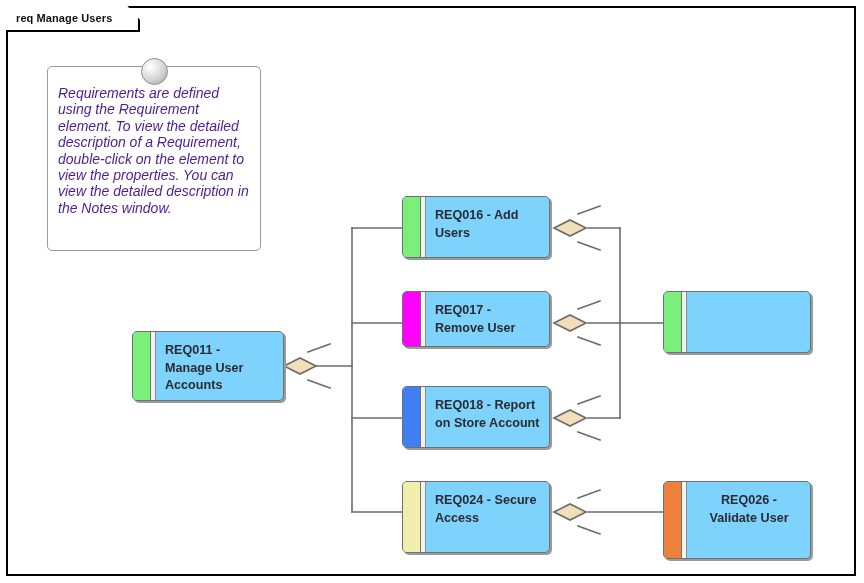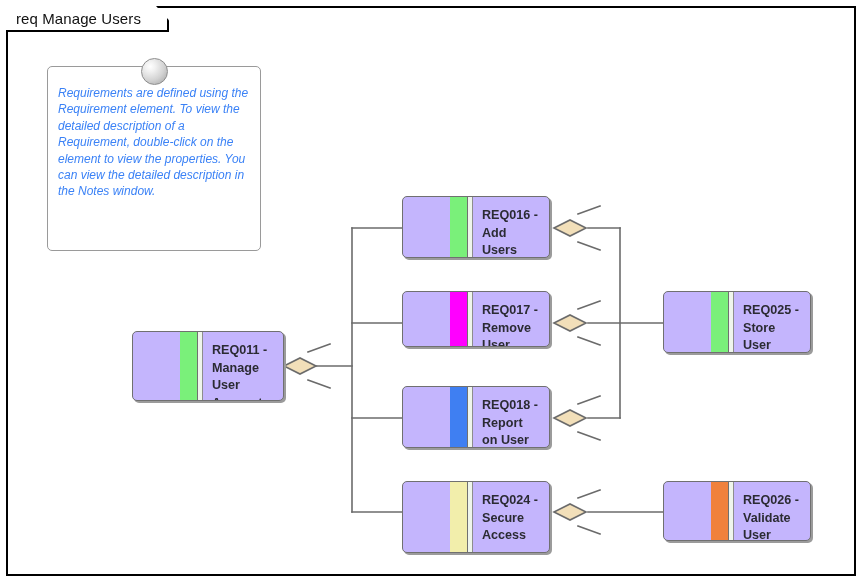--- a/index.html
+++ b/index.html
@@ -43,22 +43,22 @@
     background: #ffffff;
     border: 2px solid #000000;
     border-top: none;
     border-left: none;
     box-sizing: border-box;
     -webkit-clip-path: polygon(0 0, calc(100% - 13px) 0, 100% 55%, 100% 100%, 0 100%);
     clip-path: polygon(0 0, calc(100% - 13px) 0, 100% 55%, 100% 100%, 0 100%);
     white-space: nowrap;
   }
   .frame-tab-text {
-    font-size: 15px;
-    font-weight: normal;
+    font-size: 11px;
+    font-weight: bold;
     color: #111111;
     letter-spacing: 0.1px;
   }
 
   
   #links {
     position: absolute;
     left: 0;
     top: 0;
     width: 864px;
@@ -88,38 +88,37 @@
     background: radial-gradient(circle at 33% 30%, #ffffff 0%, #f0f0f0 22%, #d2d2d2 58%, #b7b7b7 80%, #9f9f9f 100%);
     border: 1px solid #8d8d8d;
     box-sizing: border-box;
   }
   .note-text {
     position: absolute;
     left: 10px;
     top: 18px;
     width: 196px;
     font-style: italic;
-    font-size: 12px;
+    font-size: 14px;
     line-height: 16.4px;
-    color: #3b82f6;
+    color: #4c1d95;
     white-space: pre-line;
   }
 
   
   .req {
     position: absolute;
     box-sizing: border-box;
-    background: #c4b5fd;
+    background: #7dd3fc;
     border: 1px solid #707070;
     border-radius: 5px;
     box-shadow: 2px 2px 0 0 #9b9b9b;
     display: flex;
     align-items: stretch;
     overflow: hidden;
-    padding-left: 47px;
   }
   .req-accent {
     width: 17px;
     flex: 0 0 17px;
     border-right: 1px solid #707070;
   }
   .req-gap {
     width: 4px;
     flex: 0 0 4px;
     background: #eff5ec;
@@ -207,37 +206,35 @@
     <div class="req-accent" style="background:#ff00ff;"></div>
     <div class="req-gap"></div>
     <div class="req-label">REQ017 -
 Remove User</div>
   </div>
 
   <div class="req" style="left:402px; top:386px; width:148px; height:62px;">
     <div class="req-accent" style="background:#3f7ff2;"></div>
     <div class="req-gap"></div>
     <div class="req-label">REQ018 - Report
-on User Account</div>
+on Store Account</div>
   </div>
 
   <div class="req" style="left:402px; top:481px; width:148px; height:72px;">
     <div class="req-accent" style="background:#f2eeab;"></div>
     <div class="req-gap"></div>
     <div class="req-label">REQ024 - Secure
 Access</div>
   </div>
 
   <div class="req" style="left:663px; top:291px; width:148px; height:62px;">
     <div class="req-accent" style="background:#7af07a;"></div>
     <div class="req-gap"></div>
-    <div class="req-label">REQ025 - Store
-User Details</div>
-  </div>
-
-  <div class="req" style="left:663px; top:481px; width:148px; height:60px;">
+  </div>
+
+  <div class="req" style="left:663px; top:481px; width:148px; height:78px;text-align:center;">
     <div class="req-accent" style="background:#f0813c;"></div>
     <div class="req-gap"></div>
     <div class="req-label">REQ026 -
 Validate User</div>
   </div>
 
 </div>
 
 </body></html>

